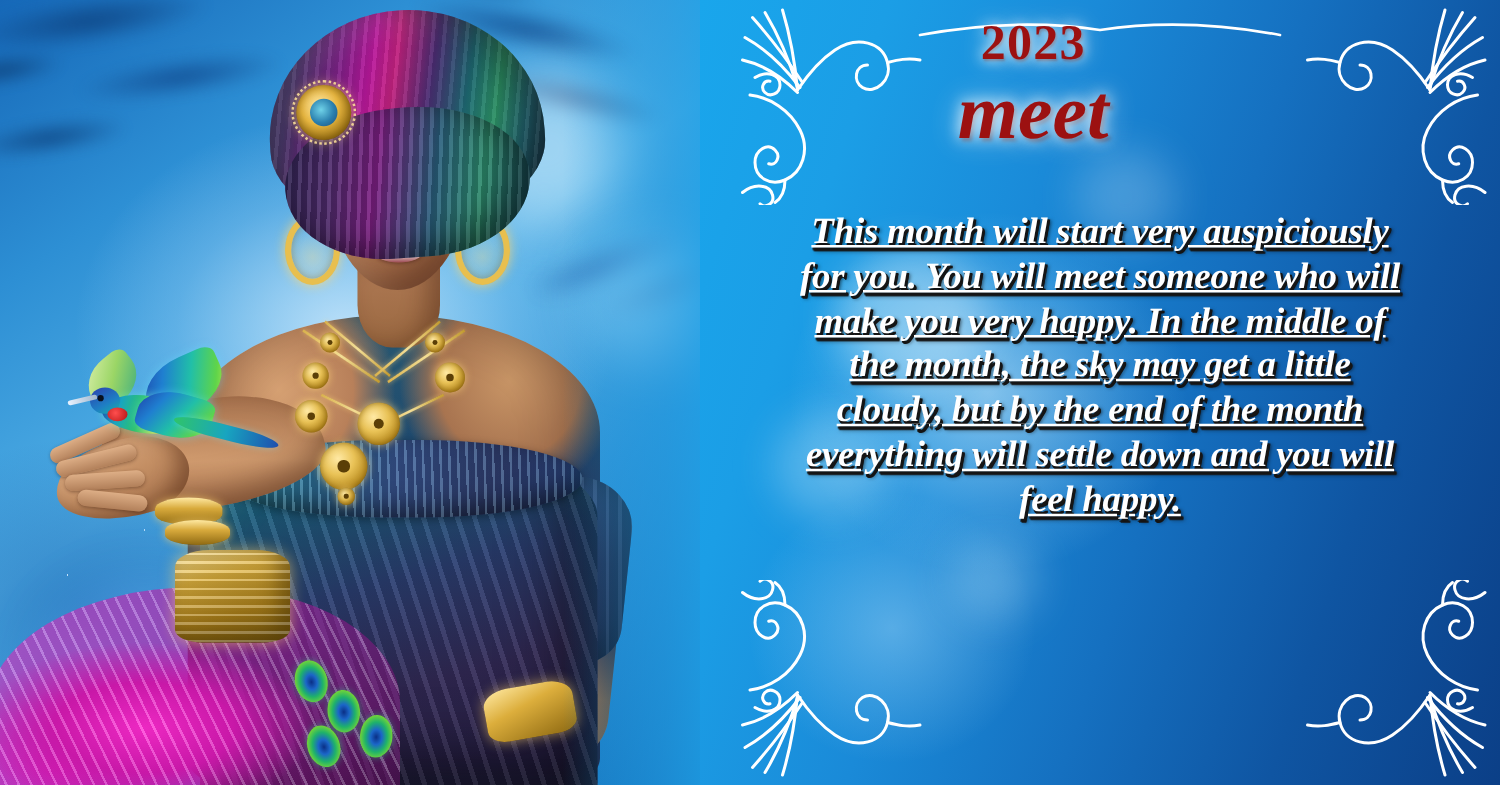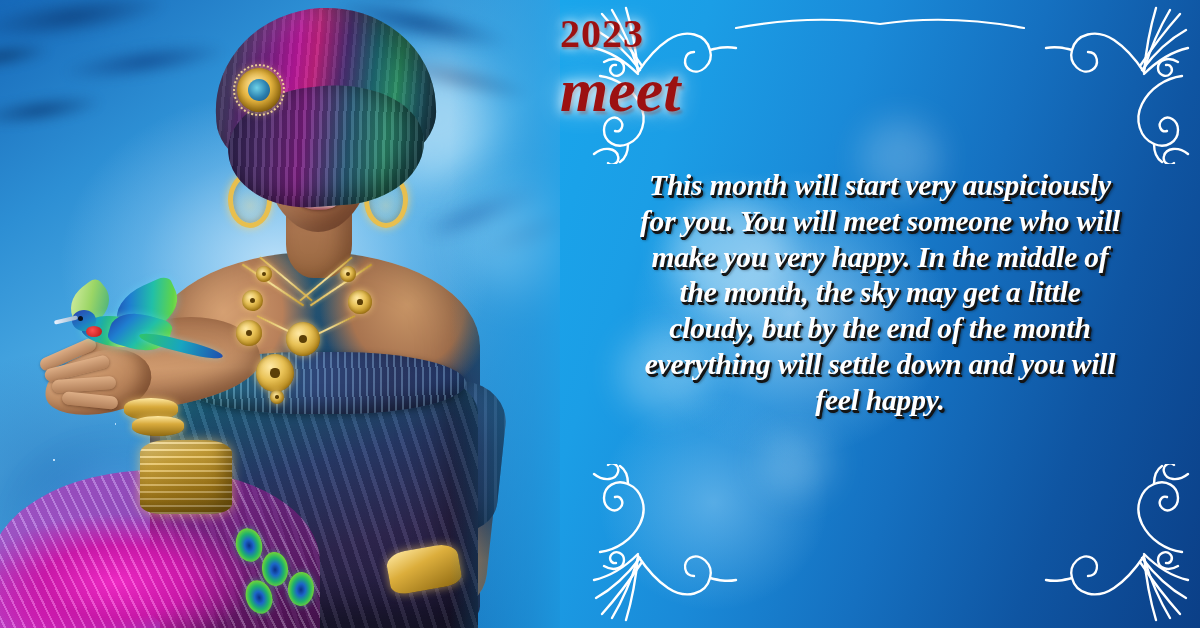--- a/index.html
+++ b/index.html
@@ -256,21 +256,21 @@
   .corner { position:absolute; width:150px; height:160px; }
   .c-tl { left:30px;  top:4px;   }
   .c-tr { right:8px;  top:4px;   transform:scaleX(-1); }
   .c-bl { left:30px;  bottom:4px; transform:scaleY(-1); }
   .c-br { right:8px;  bottom:4px; transform:scale(-1,-1); }
   .corner svg { width:100%; height:100%; display:block; }
 
   .topline { position:absolute; left:170px; top:16px; width:300px; height:20px; }
   .topline svg { width:100%; height:100%; }
 
-  .titlebox { position:absolute; left:0; top:14px; width:533px; }
+  .titlebox { position:absolute; left:0; top:14px; width:533px; text-align:center; }
   .year {
     font-family:"Liberation Serif", serif;
     font-size:40px; font-weight:700; color:#9c1111;
     letter-spacing:1px; line-height:1;
     text-shadow:0 0 10px rgba(255,255,255,.95), 0 0 20px rgba(255,255,255,.7), 1px 2px 2px rgba(80,0,0,.45);
   }
   .month {
     font-family:"Liberation Serif", serif;
     font-size:62px; font-weight:700; font-style:italic; color:#9c1111;
     line-height:1.05; margin-top:4px;
@@ -281,20 +281,21 @@
     position:absolute; left:78px; top:168px; width:484px;
     text-align:center;
     font-family:"Liberation Serif", serif;
     font-style:italic; font-weight:700;
     font-size:29.5px; line-height:1.215;
     color:#ffffff;
     letter-spacing:-.2px;
     text-shadow:
       2px 2px 0 #151515, 2px 3px 0 #151515, 1px 2px 0 #1a1a1a,
       3px 3px 3px rgba(0,0,0,.55);
+    text-decoration: underline;
   }
 </style>
 </head>
 <body>
 
 <div class="card">
 
   <div class="illus">
     <div class="branch br1"></div>
     <div class="branch br2"></div>

